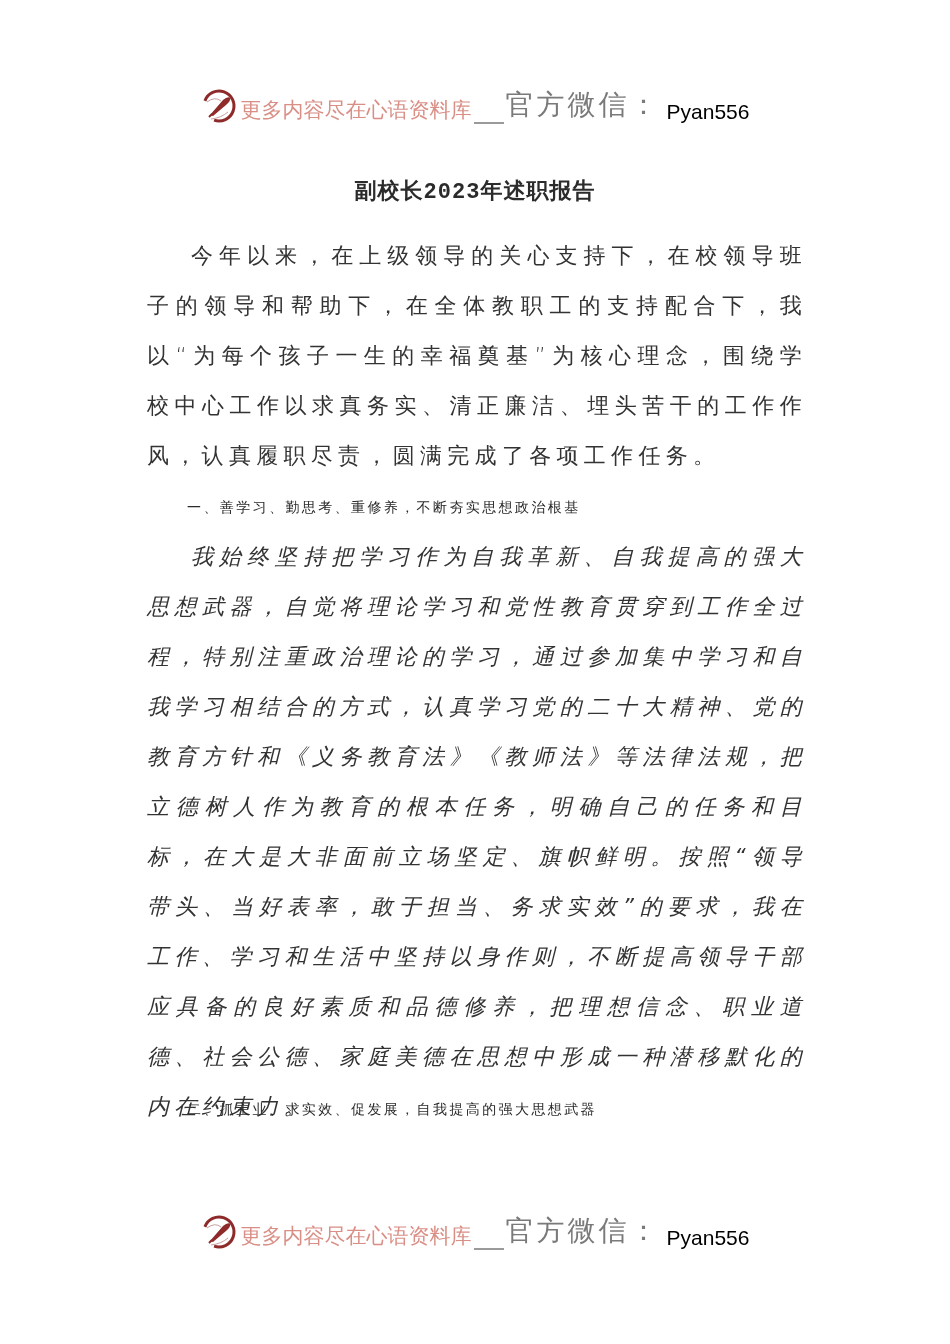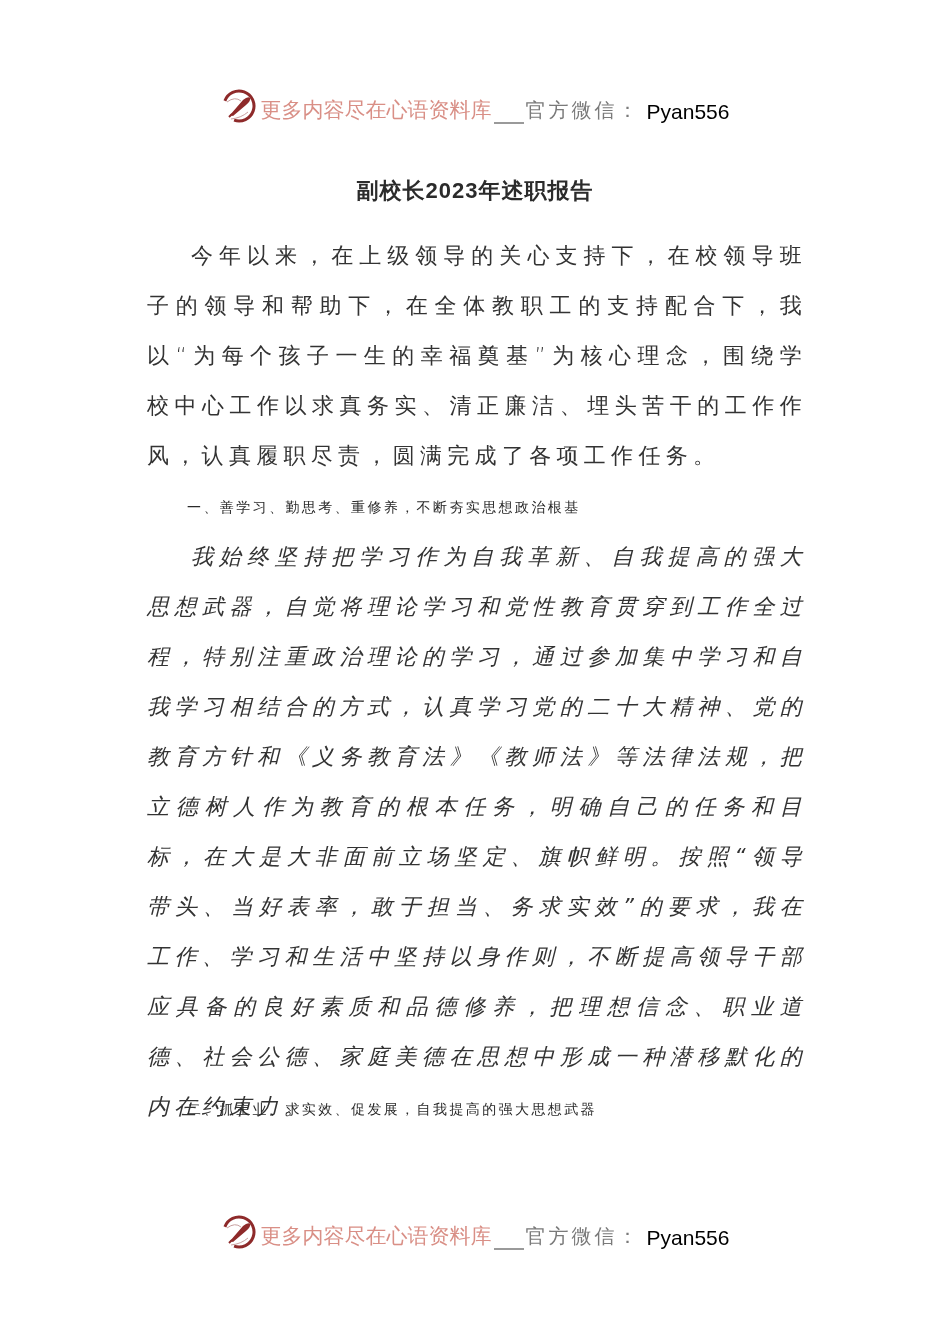--- a/index.html
+++ b/index.html
@@ -42,37 +42,37 @@
       display: inline-block;
       width: 30px;
       height: 2px;
       background: #9a9a9a;
       margin: 0 2px;
       position: relative;
       top: 0px;
     }
     .wm-gray {
       font-family: "DejaVu Serif", serif;
-      font-size: 20px;
+      font-size: 28px;
       color: #7a7a7a;
       letter-spacing: 3px;
     }
     .wm-id {
       font-family: "Liberation Sans", sans-serif;
       font-size: 21px;
       color: #000000;
       margin-left: 6px;
     }
     .doc-title {
       position: absolute;
       top: 176px;
       left: 0;
       width: 950px;
       text-align: center;
-      font-family: Liberation Sans, sans-serif;
+      font-family: Liberation Mono, monospace;
       font-size: 22px;
       font-weight: bold;
       color: #2b2b2b;
       letter-spacing: 1px;
     }
     .body-text {
       position: absolute;
       left: 147px;
       width: 660px;
     }

